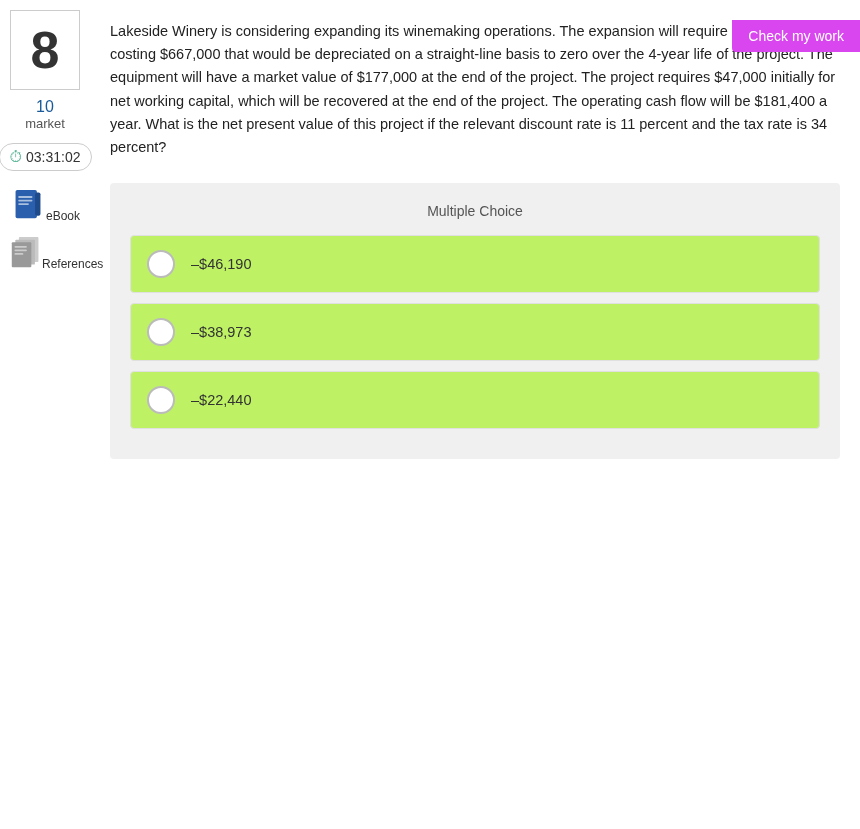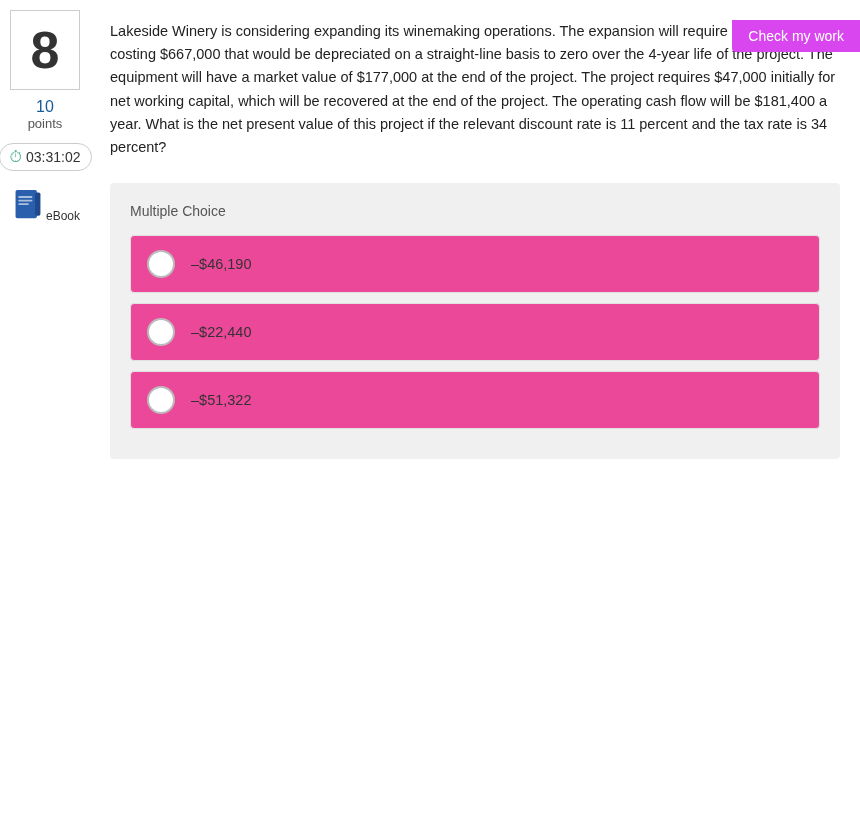--- a/index.html
+++ b/index.html
@@ -118,30 +118,31 @@
       font-size: 14.5px;
       line-height: 1.6;
       color: #222;
       margin-bottom: 24px;
     }
 
     .mc-container {
       background: #f0f0f0;
       border-radius: 4px;
       padding: 20px 20px 20px 20px;
+      text-align: center;
     }
 
     .mc-label {
       font-size: 14px;
       color: #555;
       margin-bottom: 16px;
     }
 
     .mc-option {
-      background: #ec4899;
+      background: #bef264;
       border: 1px solid #e0e0e0;
       border-radius: 4px;
       margin-bottom: 10px;
       padding: 14px 16px;
       display: flex;
       align-items: center;
       gap: 16px;
       cursor: pointer;
     }
 
@@ -174,21 +175,21 @@
 <button class="check-btn">Check my work</button>
 
 <div class="sidebar">
 
   <div class="question-number-box">
     <span>8</span>
   </div>
 
   <div class="points-label">
     <div class="points-value">10</div>
-    <div class="points-text">points</div>
+    <div class="points-text">market</div>
   </div>
 
   <div class="timer-box">
     <span class="timer-icon">⏱</span>
     <span>03:31:02</span>
   </div>
 
   <div class="sidebar-item">
     <div class="sidebar-icon">
       <svg class="svg-icon" viewBox="0 0 32 36">
@@ -196,41 +197,54 @@
         <rect x="24" y="4" width="6" height="26" rx="2" fill="#1e4a8a"></rect>
         <rect x="5" y="8" width="16" height="2" rx="1" fill="white" opacity="0.6"></rect>
         <rect x="5" y="12" width="16" height="2" rx="1" fill="white" opacity="0.6"></rect>
         <rect x="5" y="16" width="12" height="2" rx="1" fill="white" opacity="0.6"></rect>
       </svg>
     </div>
     <span class="sidebar-label">eBook</span>
   </div>
 
 
+  <div class="sidebar-item">
+    <div class="sidebar-icon">
+      <svg class="svg-icon" viewBox="0 0 32 36">
+        <rect x="8" y="0" width="22" height="28" rx="1" fill="#ccc"></rect>
+        <rect x="4" y="3" width="22" height="28" rx="1" fill="#bbb"></rect>
+        <rect x="0" y="6" width="22" height="28" rx="1" fill="#999"></rect>
+        <rect x="3" y="10" width="14" height="2" rx="1" fill="white" opacity="0.5"></rect>
+        <rect x="3" y="14" width="14" height="2" rx="1" fill="white" opacity="0.5"></rect>
+        <rect x="3" y="18" width="10" height="2" rx="1" fill="white" opacity="0.5"></rect>
+      </svg>
+    </div>
+    <span class="sidebar-label">References</span>
+  </div>
 
 </div>
 
 <div class="main-content">
 
   <p class="question-text">Lakeside Winery is considering expanding its winemaking operations. The expansion will require new equipment costing $667,000 that would be depreciated on a straight-line basis to zero over the 4-year life of the project. The equipment will have a market value of $177,000 at the end of the project. The project requires $47,000 initially for net working capital, which will be recovered at the end of the project. The operating cash flow will be $181,400 a year. What is the net present value of this project if the relevant discount rate is 11 percent and the tax rate is 34 percent?</p>
 
   <div class="mc-container">
     <div class="mc-label">Multiple Choice</div>
 
     <div class="mc-option">
       <div class="mc-radio"></div>
       <span class="mc-option-text">–$46,190</span>
     </div>
 
 
+    <div class="mc-option">
+      <div class="mc-radio"></div>
+      <span class="mc-option-text">–$38,973</span>
+    </div>
 
     <div class="mc-option">
       <div class="mc-radio"></div>
       <span class="mc-option-text">–$22,440</span>
     </div>
 
-    <div class="mc-option">
-      <div class="mc-radio"></div>
-      <span class="mc-option-text">–$51,322</span>
-    </div>
 
   </div>
 </div>
 
 </body></html>

